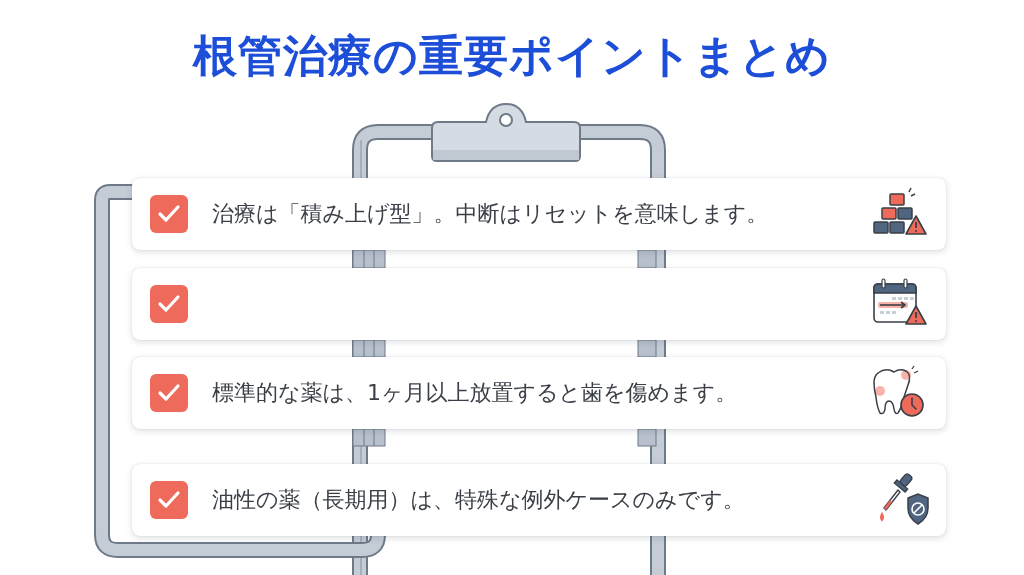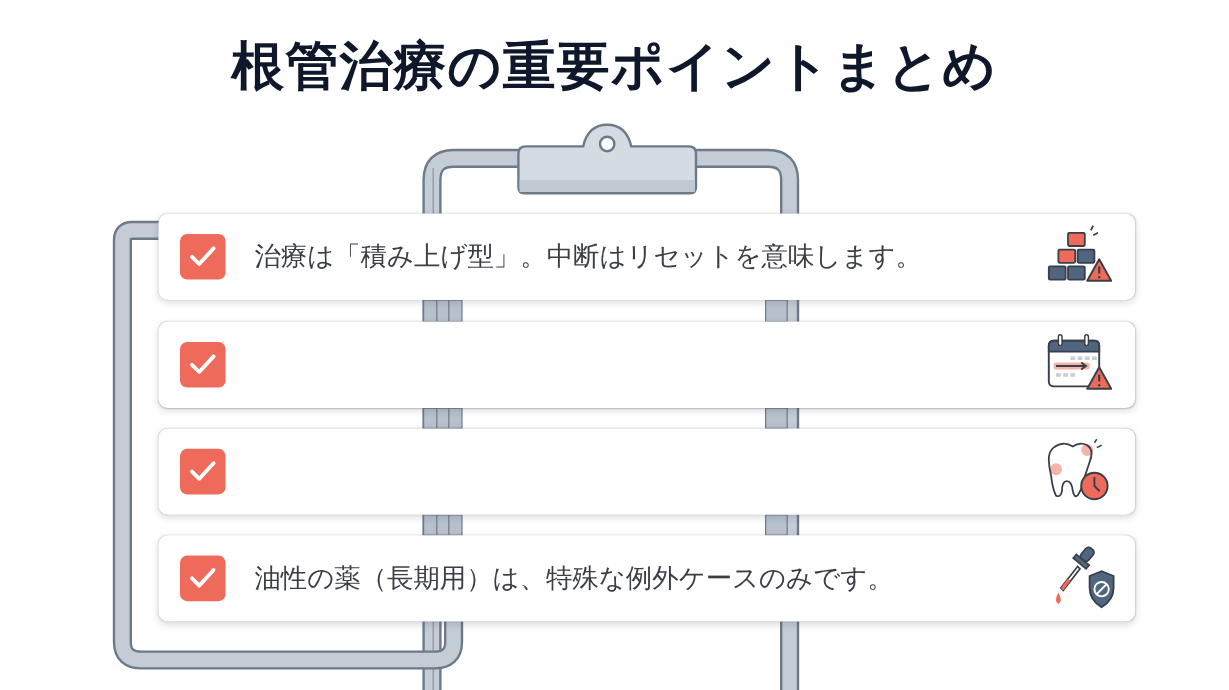--- a/index.html
+++ b/index.html
@@ -7,21 +7,21 @@
       width: 1024px; height: 575px; overflow: hidden;
       background: #ffffff;
       font-family: "DejaVu Sans", "Liberation Sans", sans-serif;
       position: relative;
     }
     .title {
       position: absolute; left: 0; top: 28px; width: 1024px;
       text-align: center;
       font-family: "DejaVu Sans", sans-serif;
       font-weight: bold; font-size: 44px; letter-spacing: 1px;
-      color: #0f172a;
+      color: #1d4ed8;
       line-height: 56px;
     }
     .clipboard-svg { position: absolute; left: 0; top: 0; }
     .card {
       position: absolute; left: 132px; width: 814px; height: 72px;
       background: #ffffff;
       border-radius: 8px;
       box-shadow: 0 2px 6px rgba(60,70,90,0.18), 0 0 1px rgba(60,70,90,0.25);
       display: flex; align-items: center;
     }
@@ -128,32 +128,33 @@
     <circle cx="48" cy="45" r="1" fill="#3a3f47"></circle>
   </svg>
 </div>
 
 <div class="card" style="top:357px;">
   <div class="checkbox">
     <svg width="24" height="20" viewBox="0 0 24 20">
       <path d="M 3 10 L 9 16 L 21 3" fill="none" stroke="#ffffff" stroke-width="3.2" stroke-linecap="round" stroke-linejoin="round"></path>
     </svg>
   </div>
+  <div class="card-text">標準的な薬は、1ヶ月以上放置すると歯を傷めます。</div>
   <svg class="card-icon" viewBox="0 0 64 56">
     <circle cx="12" cy="26" r="5" fill="#f7b3aa"></circle>
     <circle cx="38" cy="10" r="5" fill="#f7b3aa"></circle>
     <path d="M 10 8 Q 18 2 26 7 Q 32 3 38 6 Q 44 10 40 20 Q 38 26 36 32 Q 34 42 30 48 Q 27 50 26 44 Q 25 36 21 36 Q 17 36 17 44 Q 16 50 12 48 Q 9 42 8 32 Q 6 24 6 18 Q 6 11 10 8 Z" fill="none" stroke="#3a3f47" stroke-width="1.5"></path>
     <line x1="44" y1="4" x2="46" y2="1" stroke="#3a3f47" stroke-width="1.3"></line>
     <line x1="46" y1="8" x2="50" y2="6" stroke="#3a3f47" stroke-width="1.3"></line>
     <circle cx="44" cy="40" r="11" fill="#ee6a5a" stroke="#3a3f47" stroke-width="1.6"></circle>
     <path d="M 44 33 L 44 40 L 48 44" fill="none" stroke="#3a3f47" stroke-width="1.6" stroke-linecap="round"></path>
   </svg>
 </div>
 
-<div class="card" style="top:446px;">
+<div class="card" style="top:464px;">
   <div class="checkbox">
     <svg width="24" height="20" viewBox="0 0 24 20">
       <path d="M 3 10 L 9 16 L 21 3" fill="none" stroke="#ffffff" stroke-width="3.2" stroke-linecap="round" stroke-linejoin="round"></path>
     </svg>
   </div>
   <div class="card-text">油性の薬（長期用）は、特殊な例外ケースのみです。</div>
   <svg class="card-icon" viewBox="0 0 64 56">
     <rect x="34" y="2" width="8" height="12" rx="3" transform="rotate(40 38 8)" fill="#4f6580" stroke="#3a3f47" stroke-width="1.4"></rect>
     <rect x="26" y="12" width="14" height="4" transform="rotate(40 33 14)" fill="#4f6580" stroke="#3a3f47" stroke-width="1.4"></rect>
     <path d="M 30 18 L 16 36 L 18 38 L 32 20 Z" fill="#ffffff" stroke="#3a3f47" stroke-width="1.4"></path>

